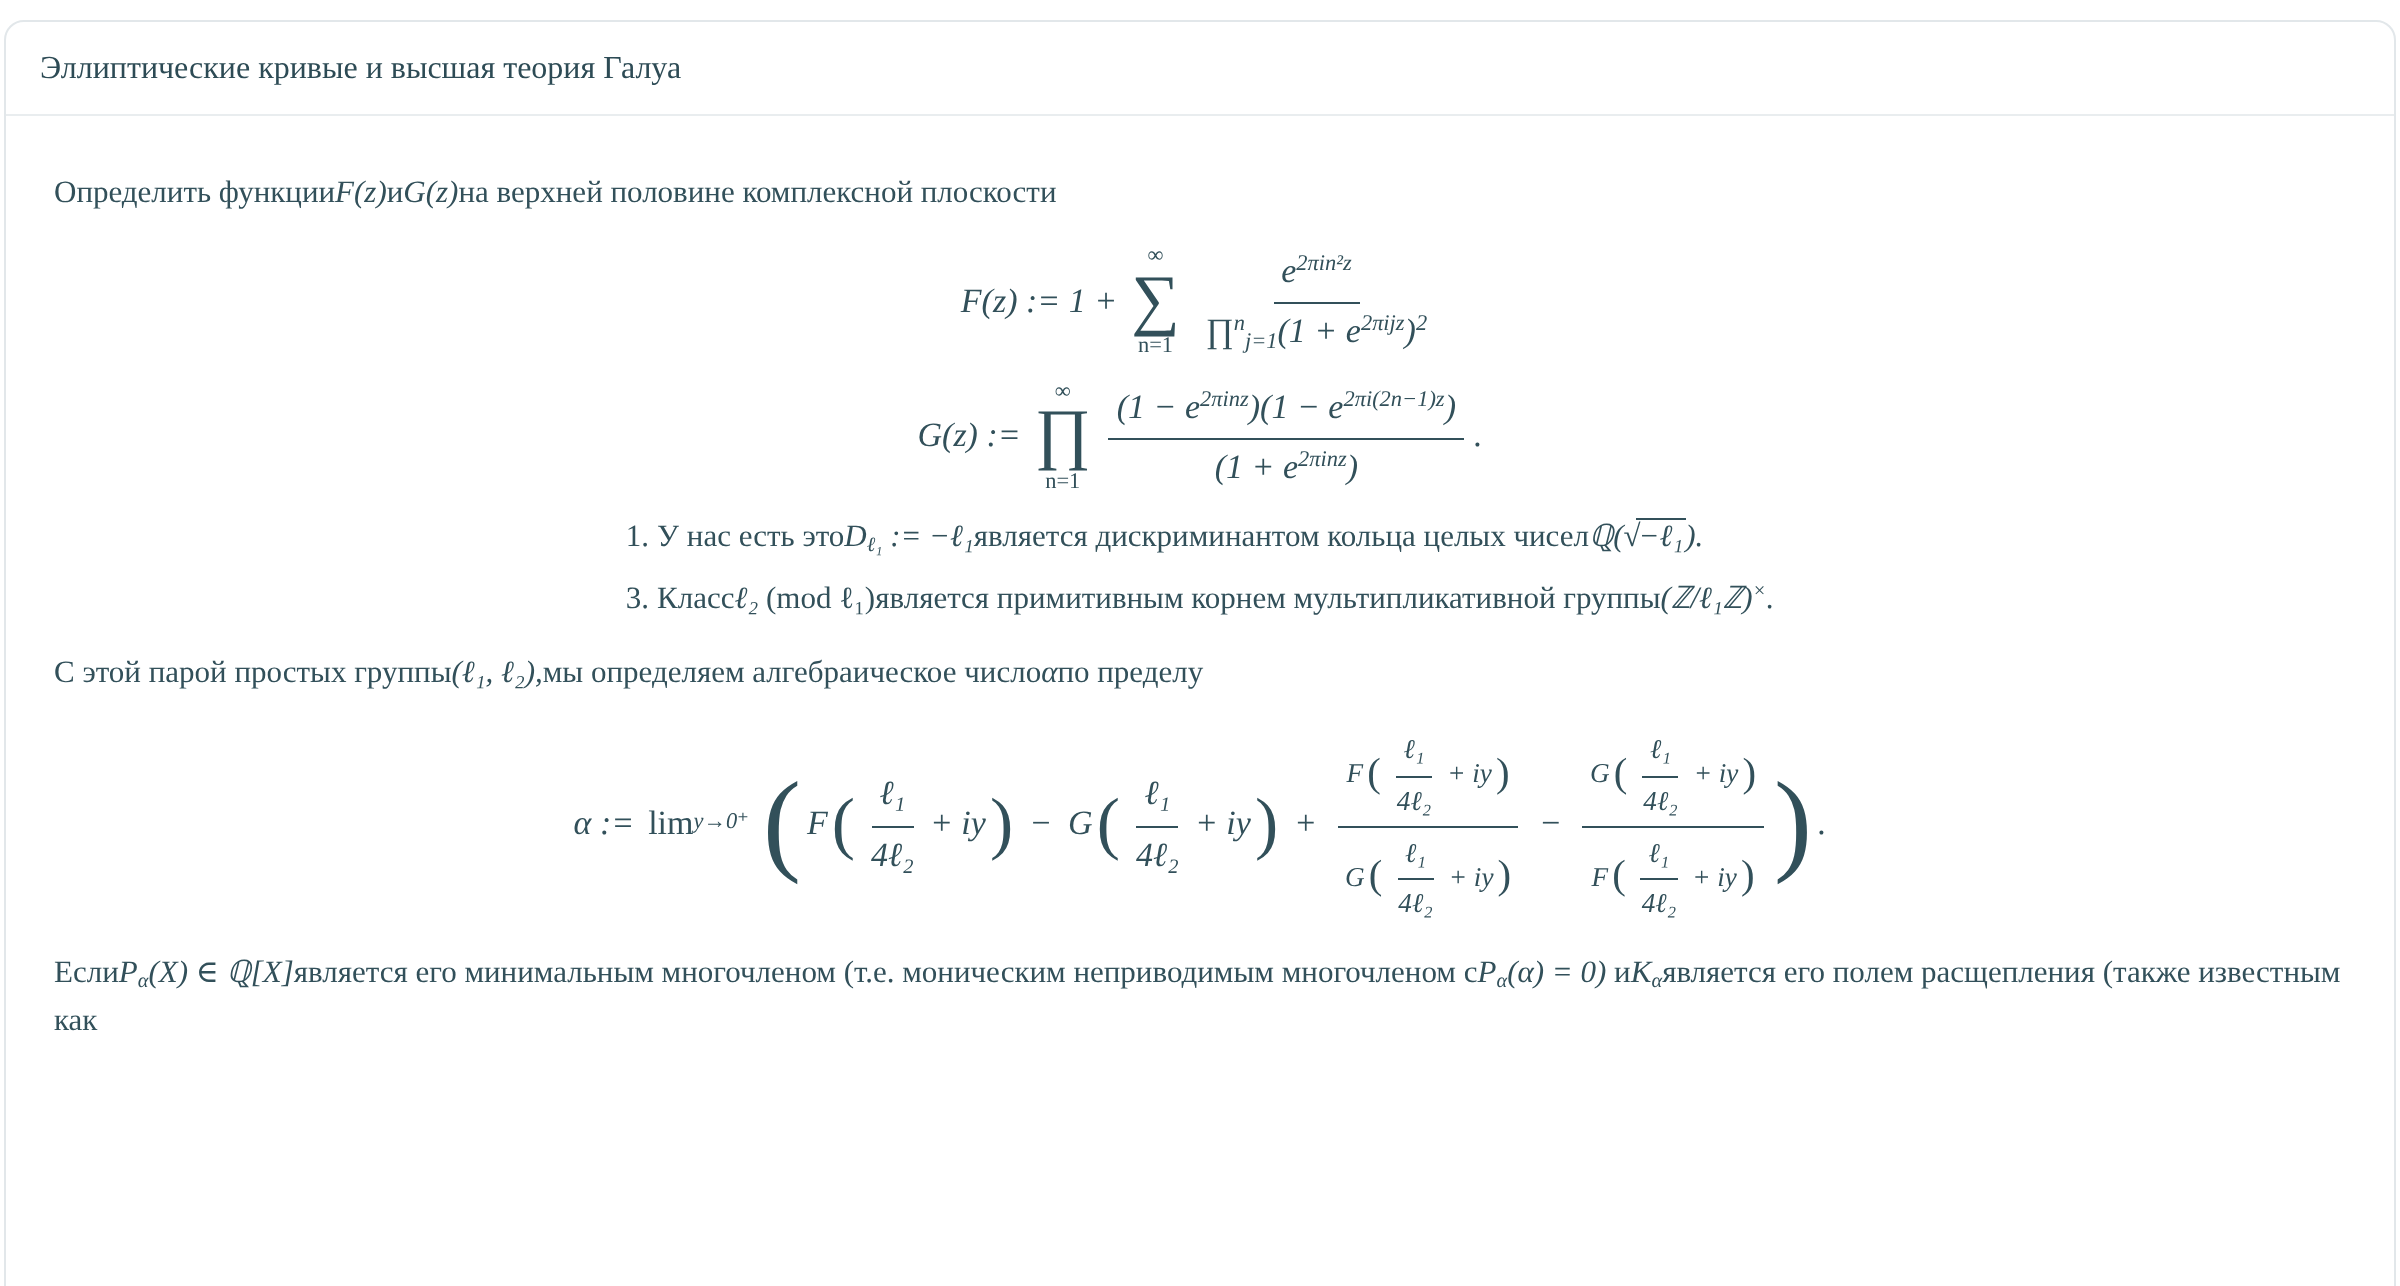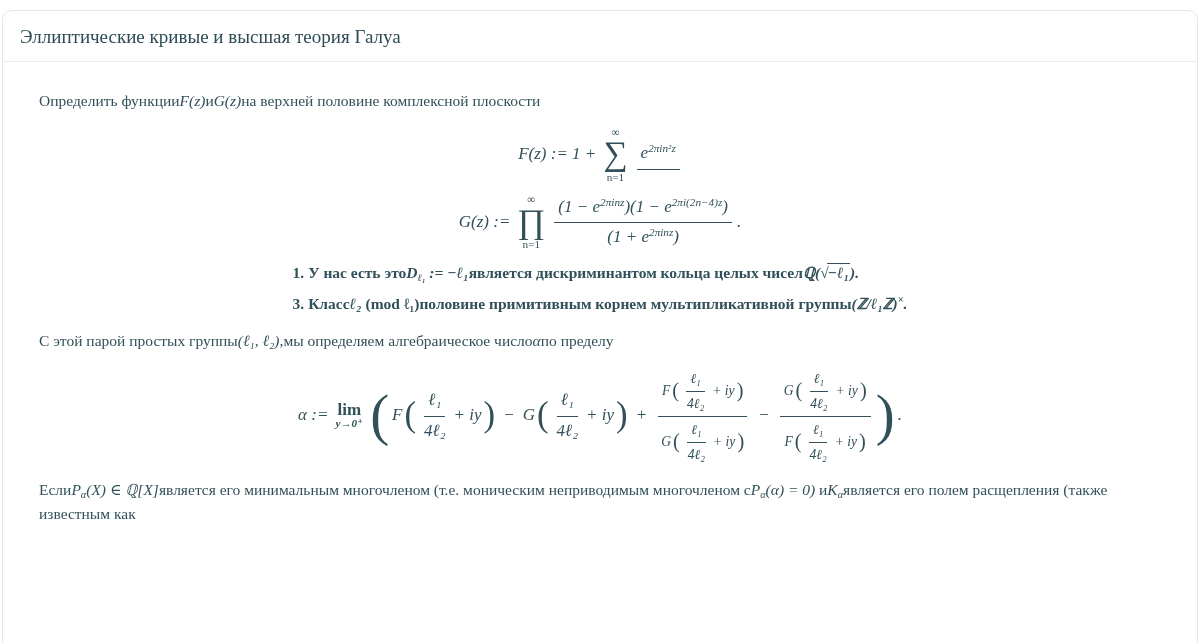--- a/index.html
+++ b/index.html
@@ -1,50 +1,50 @@
 <!DOCTYPE html>
 <html><head>
 <meta charset="utf-8">
 <style>
   html,body{margin:0;padding:0;height:643px;overflow:hidden;background:#ffffff;}
   body{font-family:"Liberation Serif","DejaVu Serif",serif;color:#32505a;}
   .card{margin:10px 2px 0;border:1px solid #e2e7ea;border-radius:10px;background:#fff;min-height:700px;box-sizing:border-box;}
   .card-header{padding:15px 17px 13px;border-bottom:1px solid #e9edef;}
-  .title{font-size:19px;color:#2d4b55;}
+  .title{font-size:16px;color:#2d4b55;}
   .content{padding:14px 20px 10px;font-size:15.5px;line-height:1.55;}
-  p{margin:13px 16px;}
+  p{margin:13px 4px;}
   .m{font-style:italic;}
   .rm{font-style:normal;}
   .it{}
   sup,sub{font-size:66%;line-height:0;font-style:inherit;}
   sup{vertical-align:0.55em;}
   sub{vertical-align:-0.25em;}
   
   .display{text-align:center;margin:10px 0;font-size:17px;}
   .dmath{display:inline-flex;align-items:center;gap:3px;font-style:italic;}
   .frac{display:inline-flex;flex-direction:column;align-items:center;vertical-align:middle;margin:0 2px;}
   .fnum{display:block;border-bottom:1.2px solid currentColor;padding:1px 4px 2px;}
   .fden{display:block;padding:1px 4px 0;}
   .bigop{display:inline-flex;flex-direction:column;align-items:center;line-height:1;margin:0 4px;font-style:normal;}
   .bigop .opsym{font-size:200%;line-height:0.95;}
   .bigop .opsup,.bigop .opsub{font-size:66%;line-height:1.1;}
-  .limop{display:inline-flex;flex-direction:column;align-items:center;line-height:1.05;margin:0 4px;font-style:normal;font-weight:bold;}
+  .limop{display:inline-flex;align-items:center;line-height:1.05;margin:0 4px;font-style:normal;}
   .limsub{font-size:66%;}
   .bp{font-size:335%;font-weight:300;line-height:0;font-style:normal;}
   .p2{font-size:205%;font-weight:300;line-height:0;font-style:normal;}
   .p3{font-size:150%;font-weight:300;line-height:0;font-style:normal;}
   .term{display:inline-flex;align-items:center;gap:2px;}
   .small{font-size:80%;}
   .op{margin:0 5px;}
   .sqrt{white-space:nowrap;}
   .rdx{font-style:normal;}
   .rad{border-top:1.2px solid currentColor;margin-left:-2px;padding:0 1px;}
   
   .conds{width:fit-content;margin:2px auto 10px;}
-  .cond{margin:7px 1px;font-weight:bold;}
+  .cond{margin:7px 1px;}
   .cnum{font-style:normal;margin-right:4px;}
 </style>
 </head>
 <body>
 
 <div class="card">
   <div class="card-header">
     <div class="title">Эллиптические кривые и высшая теория Галуа</div>
   </div>
 
@@ -55,47 +55,48 @@
     <div class="display">
       <span class="dmath">
         <span class="m">F(z) := 1 +</span>
         <span class="bigop">
           <span class="opsup">∞</span>
           <span class="opsym">∑</span>
           <span class="opsub">n=1</span>
         </span>
         <span class="frac">
           <span class="fnum m">e<sup>2πin²z</sup></span>
+          <span class="fden m">∏<sup>n</sup><sub>j=1</sub>(1 + e<sup>2πijz</sup>)<sup>2</sup></span>
         </span>
       </span>
     </div>
 
 
     <div class="display">
       <span class="dmath">
         <span class="m">G(z) :=</span>
         <span class="bigop">
           <span class="opsup">∞</span>
           <span class="opsym">∏</span>
           <span class="opsub">n=1</span>
         </span>
         <span class="frac">
-          <span class="fnum m">(1 − e<sup>2πinz</sup>)(1 − e<sup>2πi(2n−4)z</sup>)</span>
+          <span class="fnum m">(1 − e<sup>2πinz</sup>)(1 − e<sup>2πi(2n−1)z</sup>)</span>
           <span class="fden m">(1 + e<sup>2πinz</sup>)</span>
         </span>
         <span class="m">.</span>
       </span>
     </div>
 
 
     <div class="conds">
       <div class="cond"><span class="cnum">1.</span><span>У нас есть это</span><span class="m">D<sub>ℓ₁</sub> := −ℓ₁</span><span>является дискриминантом кольца целых чисел</span><span class="m">ℚ(</span><span class="sqrt"><span class="rdx">√</span><span class="rad m">−ℓ₁</span></span><span class="m">).</span></div>
 
 
-      <div class="cond"><span class="cnum">3.</span><span>Класс</span><span class="m">ℓ₂</span><span class="rm"> (mod ℓ₁)</span><span>половине примитивным корнем мультипликативной группы</span><span class="m">(ℤ/ℓ₁ℤ)<sup>×</sup>.</span></div>
+      <div class="cond"><span class="cnum">3.</span><span>Класс</span><span class="m">ℓ₂</span><span class="rm"> (mod ℓ₁)</span><span>является примитивным корнем мультипликативной группы</span><span class="m">(ℤ/ℓ₁ℤ)<sup>×</sup>.</span></div>
 
     </div>
 
     <p><span>С этой парой простых группы</span><span class="m">(ℓ₁, ℓ₂),</span><span>мы определяем алгебраическое число</span><span class="m">α</span><span>по пределу</span></p>
 
     <div class="display">
       <span class="dmath">
         <span class="m">α :=</span>
         <span class="limop">
           <span>lim</span>

